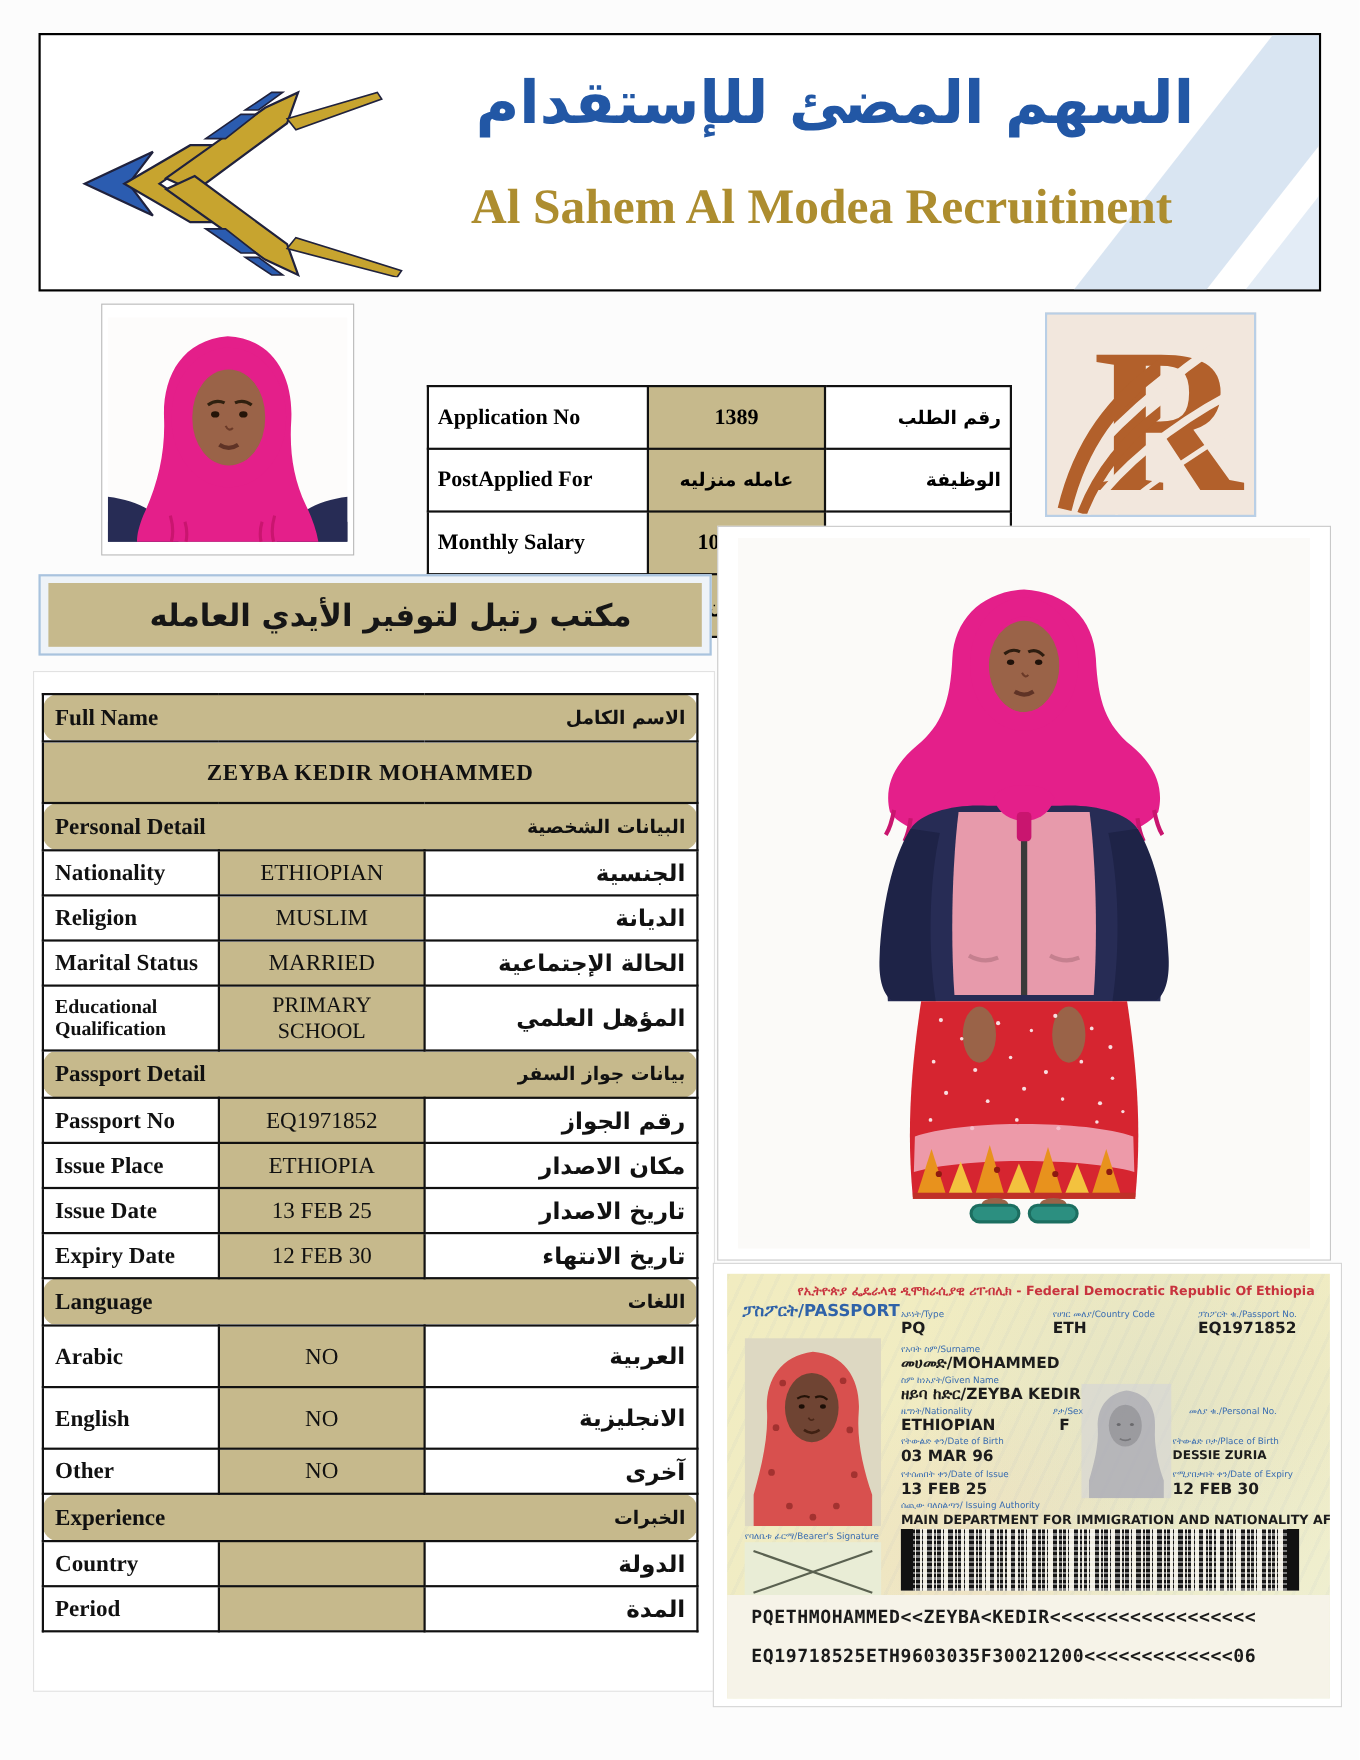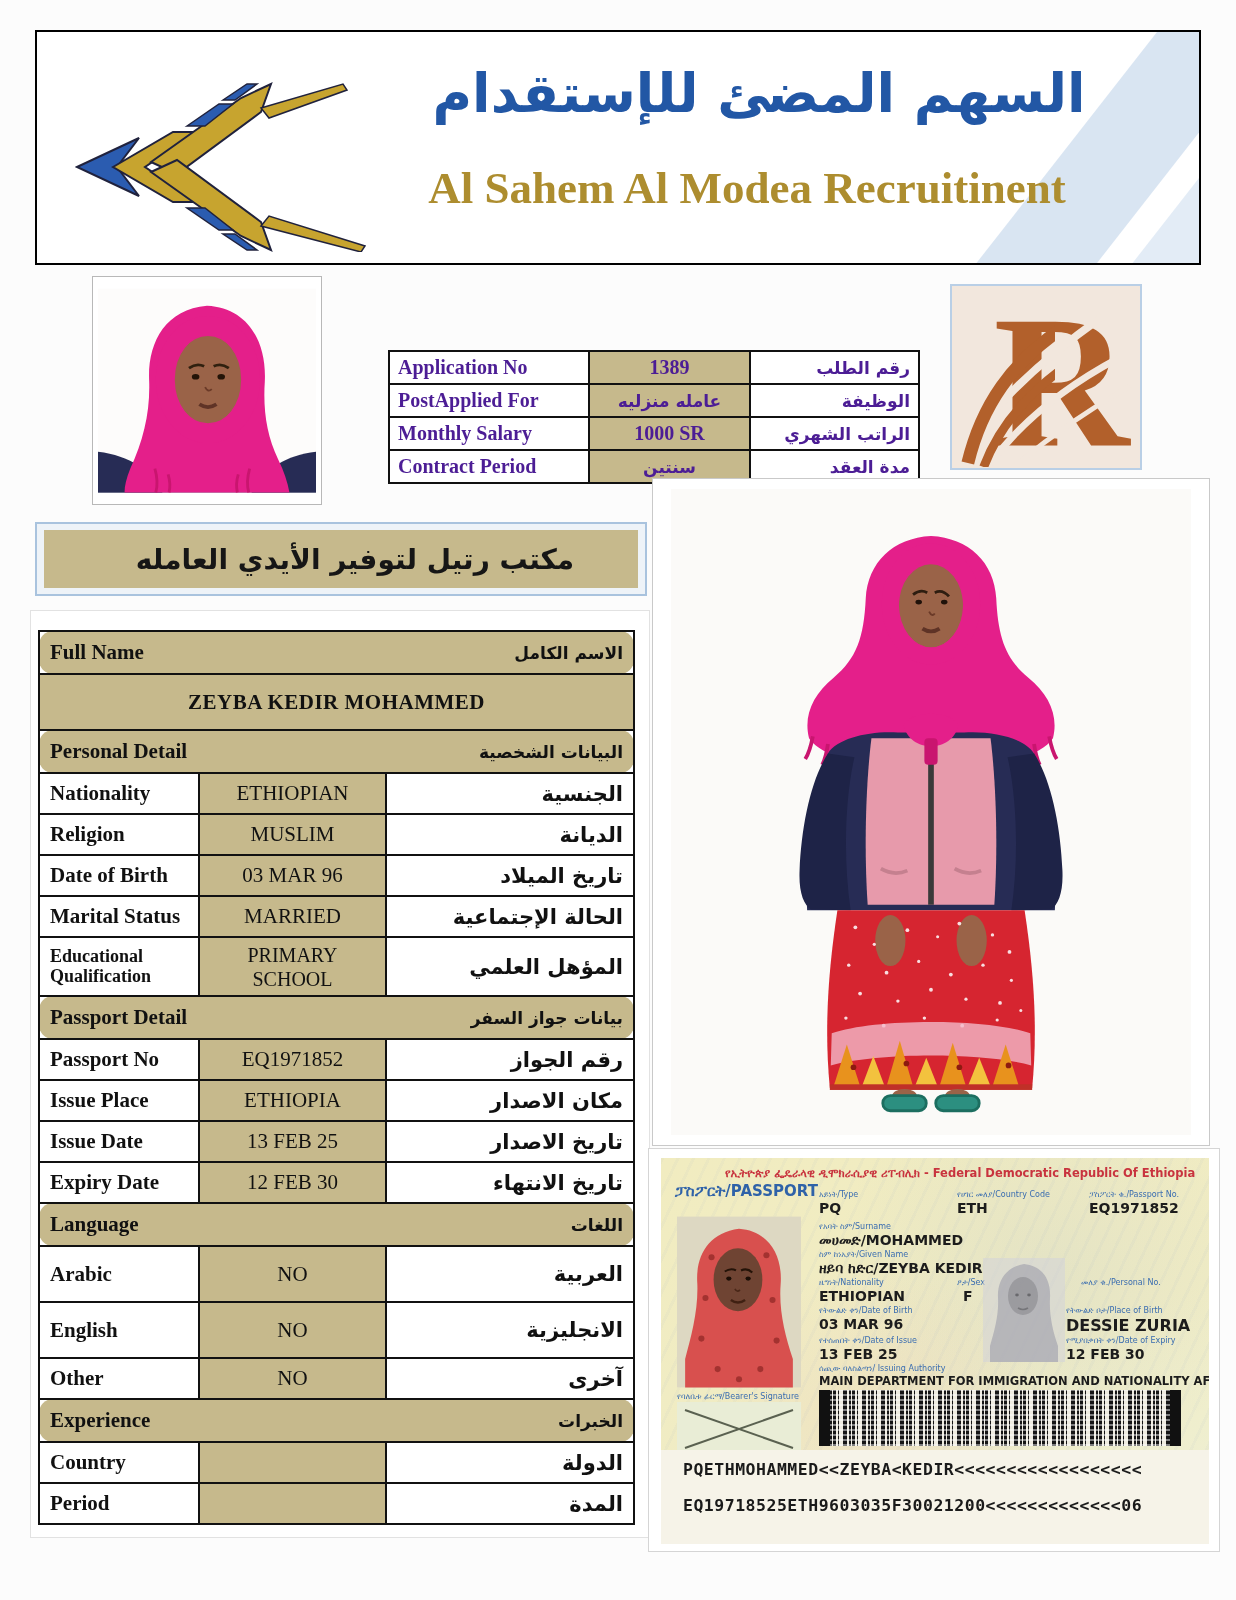--- a/index.html
+++ b/index.html
@@ -16,21 +16,21 @@
   .arabic-title { position:absolute; right:60px; top:30px; width:760px; text-align:center; direction:rtl;
       font-family:"DejaVu Sans", sans-serif; font-weight:bold; font-size:54px; color:#2257a5; letter-spacing:1px; }
   .english-title { position:absolute; left:270px; top:130px; width:880px; text-align:center;
       font-family:"Liberation Serif", serif; font-weight:bold; font-size:45px; color:#ad8d2f; }
 
   
   .portrait-card { left:92px; top:276px; width:230px; height:229px; border:1px solid #b8b8b8; padding:5px; }
 
   
   .app-table { position:absolute; left:388px; top:350px; border-collapse:collapse; }
-  .app-table td { border:2px solid #111; height:20px; padding:4px 8px; font-weight:bold; font-size:20px; color:#4c1d95; }
+  .app-table td { border:2px solid #111; height:20px; padding:16px 8px; font-weight:bold; font-size:20px; color:#000000; }
   .app-table td.c-en { width:200px; background:#fff; }
   .app-table td.c-val { width:161px; background:#c6b98c; text-align:center; font-family:"DejaVu Sans", sans-serif; font-size:17px; }
   .app-table td.c-val.latin { font-family:"Liberation Serif", serif; font-size:20px; }
   .app-table td.c-ar { width:169px; background:#fff; text-align:right; direction:rtl; font-family:"DejaVu Sans", sans-serif; font-size:17px; }
 
   
   .r-card { left:950px; top:284px; width:192px; height:186px; border:2px solid #b9cfe6; background:#f2e7dd; }
 
   
   .banner-card { left:35px; top:522px; width:612px; height:74px; border:2px solid #a9c3de; background:#eef3f8; padding:6px 7px; }
@@ -213,25 +213,20 @@
     </tr>
     <tr>
       <td class="cell-en lab-en">Nationality</td>
       <td class="cell-val">ETHIOPIAN</td>
       <td class="cell-ar lab-ar">الجنسية</td>
     </tr>
     <tr>
       <td class="cell-en lab-en">Religion</td>
       <td class="cell-val">MUSLIM</td>
       <td class="cell-ar lab-ar">الديانة</td>
-    </tr>
-    <tr>
-      <td class="cell-en lab-en">Date of Birth</td>
-      <td class="cell-val">03 MAR 96</td>
-      <td class="cell-ar lab-ar">تاريخ  الميلاد</td>
     </tr>
     <tr>
       <td class="cell-en lab-en">Marital Status</td>
       <td class="cell-val">MARRIED</td>
       <td class="cell-ar lab-ar">الحالة الإجتماعية</td>
     </tr>
     <tr class="r-edu">
       <td class="cell-en lab-en small">Educational Qualification</td>
       <td class="cell-val twoline">PRIMARY SCHOOL</td>
       <td class="cell-ar lab-ar">المؤهل العلمي</td>
@@ -400,21 +395,21 @@
 
       <div class="pp-abs pp-lab" style="left:158px; top:120px;">ዜግነት/Nationality</div>
       <div class="pp-abs pp-val" style="left:158px; top:130px;">ETHIOPIAN</div>
       <div class="pp-abs pp-lab" style="left:296px; top:120px;">ፆታ/Sex</div>
       <div class="pp-abs pp-val" style="left:302px; top:130px;">F</div>
       <div class="pp-abs pp-lab" style="left:420px; top:120px;">መለያ ቁ./Personal No.</div>
 
       <div class="pp-abs pp-lab" style="left:158px; top:148px;">የትውልድ ቀን/Date of Birth</div>
       <div class="pp-abs pp-val" style="left:158px; top:158px;">03 MAR 96</div>
       <div class="pp-abs pp-lab" style="left:405px; top:148px;">የትውልድ ቦታ/Place of Birth</div>
-      <div class="pp-abs pp-val" style="left:405px; top:158px; font-size:16px;">DESSIE ZURIA</div>
+      <div class="pp-abs pp-val" style="left:405px; top:158px; font-size:11px;">DESSIE ZURIA</div>
 
       <div class="pp-abs pp-lab" style="left:158px; top:178px;">የተሰጠበት ቀን/Date of Issue</div>
       <div class="pp-abs pp-val" style="left:158px; top:188px;">13 FEB 25</div>
       <div class="pp-abs pp-lab" style="left:405px; top:178px;">የሚያበቃበት ቀን/Date of Expiry</div>
       <div class="pp-abs pp-val" style="left:405px; top:188px;">12 FEB 30</div>
 
       <div class="pp-abs pp-lab" style="left:158px; top:206px;">ሰጪው ባለስልጣን/ Issuing Authority</div>
       <div class="pp-abs pp-val sm" style="left:158px; top:216px;">MAIN DEPARTMENT FOR IMMIGRATION AND NATIONALITY AFFAIRS</div>
 
       <div class="pp-abs pp-photo">

